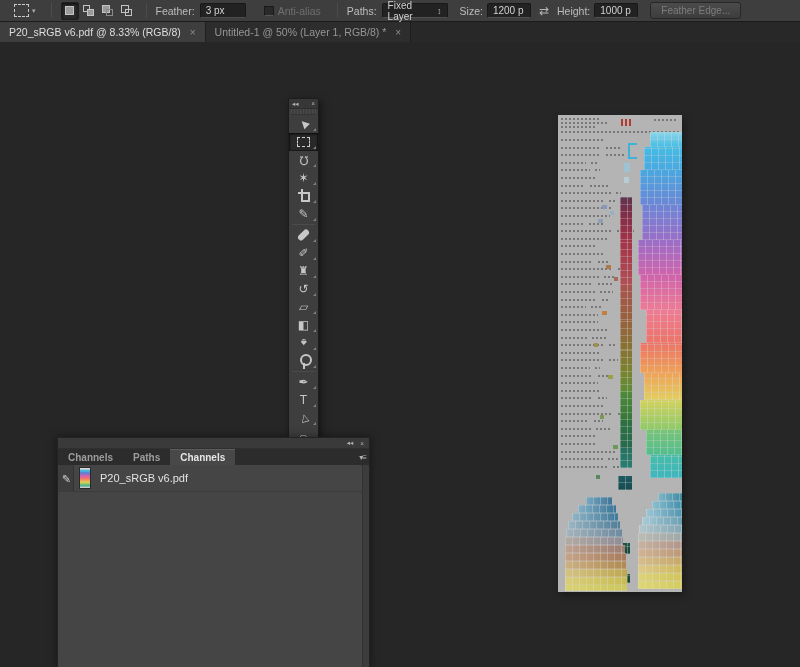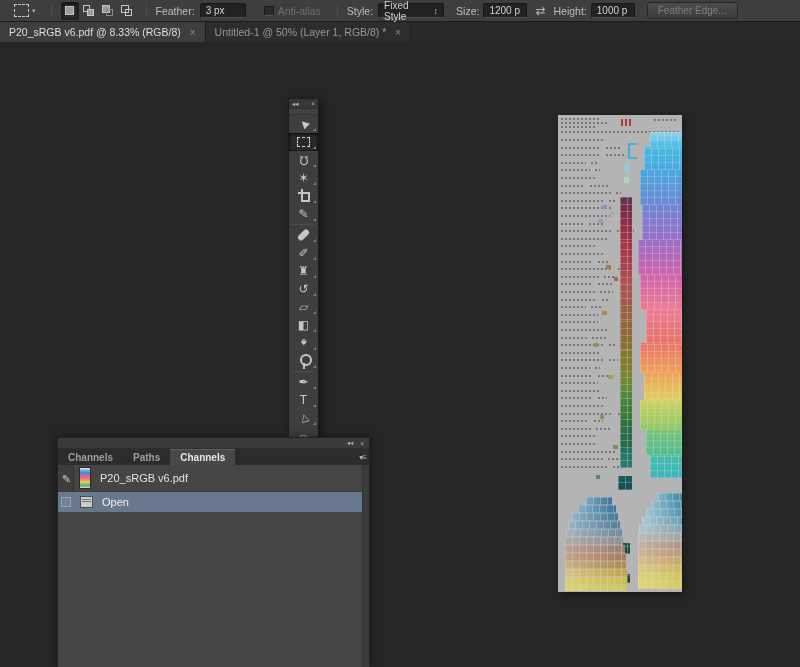--- a/index.html
+++ b/index.html
@@ -154,23 +154,23 @@
         <i class="a"></i>
         <i class="b"></i>
       </span>
     </div>
   <span class="vdiv"></span>
   <span class="optlabel">Feather:</span>
   <span class="well" style="width:46px;margin-left:5px">3 px</span>
   <span class="chk" style="margin-left:18px"></span>
   <span class="optlabel dis">Anti-alias</span>
   <span class="vdiv" style="margin-left:16px"></span>
-  <span class="optlabel">Style:</span>
+  <span class="optlabel">Paths:</span>
   <span class="well" style="width:66px;margin-left:5px;justify-content:space-between">
-    <span>Fixed Style</span>
+    <span>Fixed Layer</span>
     <span class="updn">↕</span>
   </span>
   <span class="optlabel" style="margin-left:12px">Size:</span>
   <span class="well" style="width:44px;margin-left:4px">1200 p</span>
   <span class="swapico">⇄</span>
   <span class="optlabel">Height:</span>
   <span class="well" style="width:44px;margin-left:4px">1000 p</span>
   <span class="btn">Feather Edge...</span>
 </div>
 
@@ -305,28 +305,20 @@
       <span class="ptab active">Channels</span>
     </div>
   <div class="panel-body">
     <div class="gutter"></div>
   <div class="hrow">
         <div class="srcwell">
           <span style="transform: rotate(90deg);">✐</span>
         </div>
         <div class="histo-thumb"></div>
         <span class="hlabel">P20_sRGB v6.pdf</span>
-      </div>
-      <div class="hrow2">
-        <div class="chk2"></div>
-        <div class="state-ico">
-          <i></i>
-          <i></i>
-        </div>
-        <span class="hlabel">Open</span>
       </div>
     </div>
 </div>
 
 <div id="docimg" style="background: rgb(180, 180, 180);">
     <div class="redmark" style="left: 63px; top: 4px;">
       <i style="background: rgb(178, 58, 48);"></i>
       <i style="background: rgb(178, 58, 48);"></i>
       <i style="background: rgb(178, 58, 48);"></i>
     </div>

